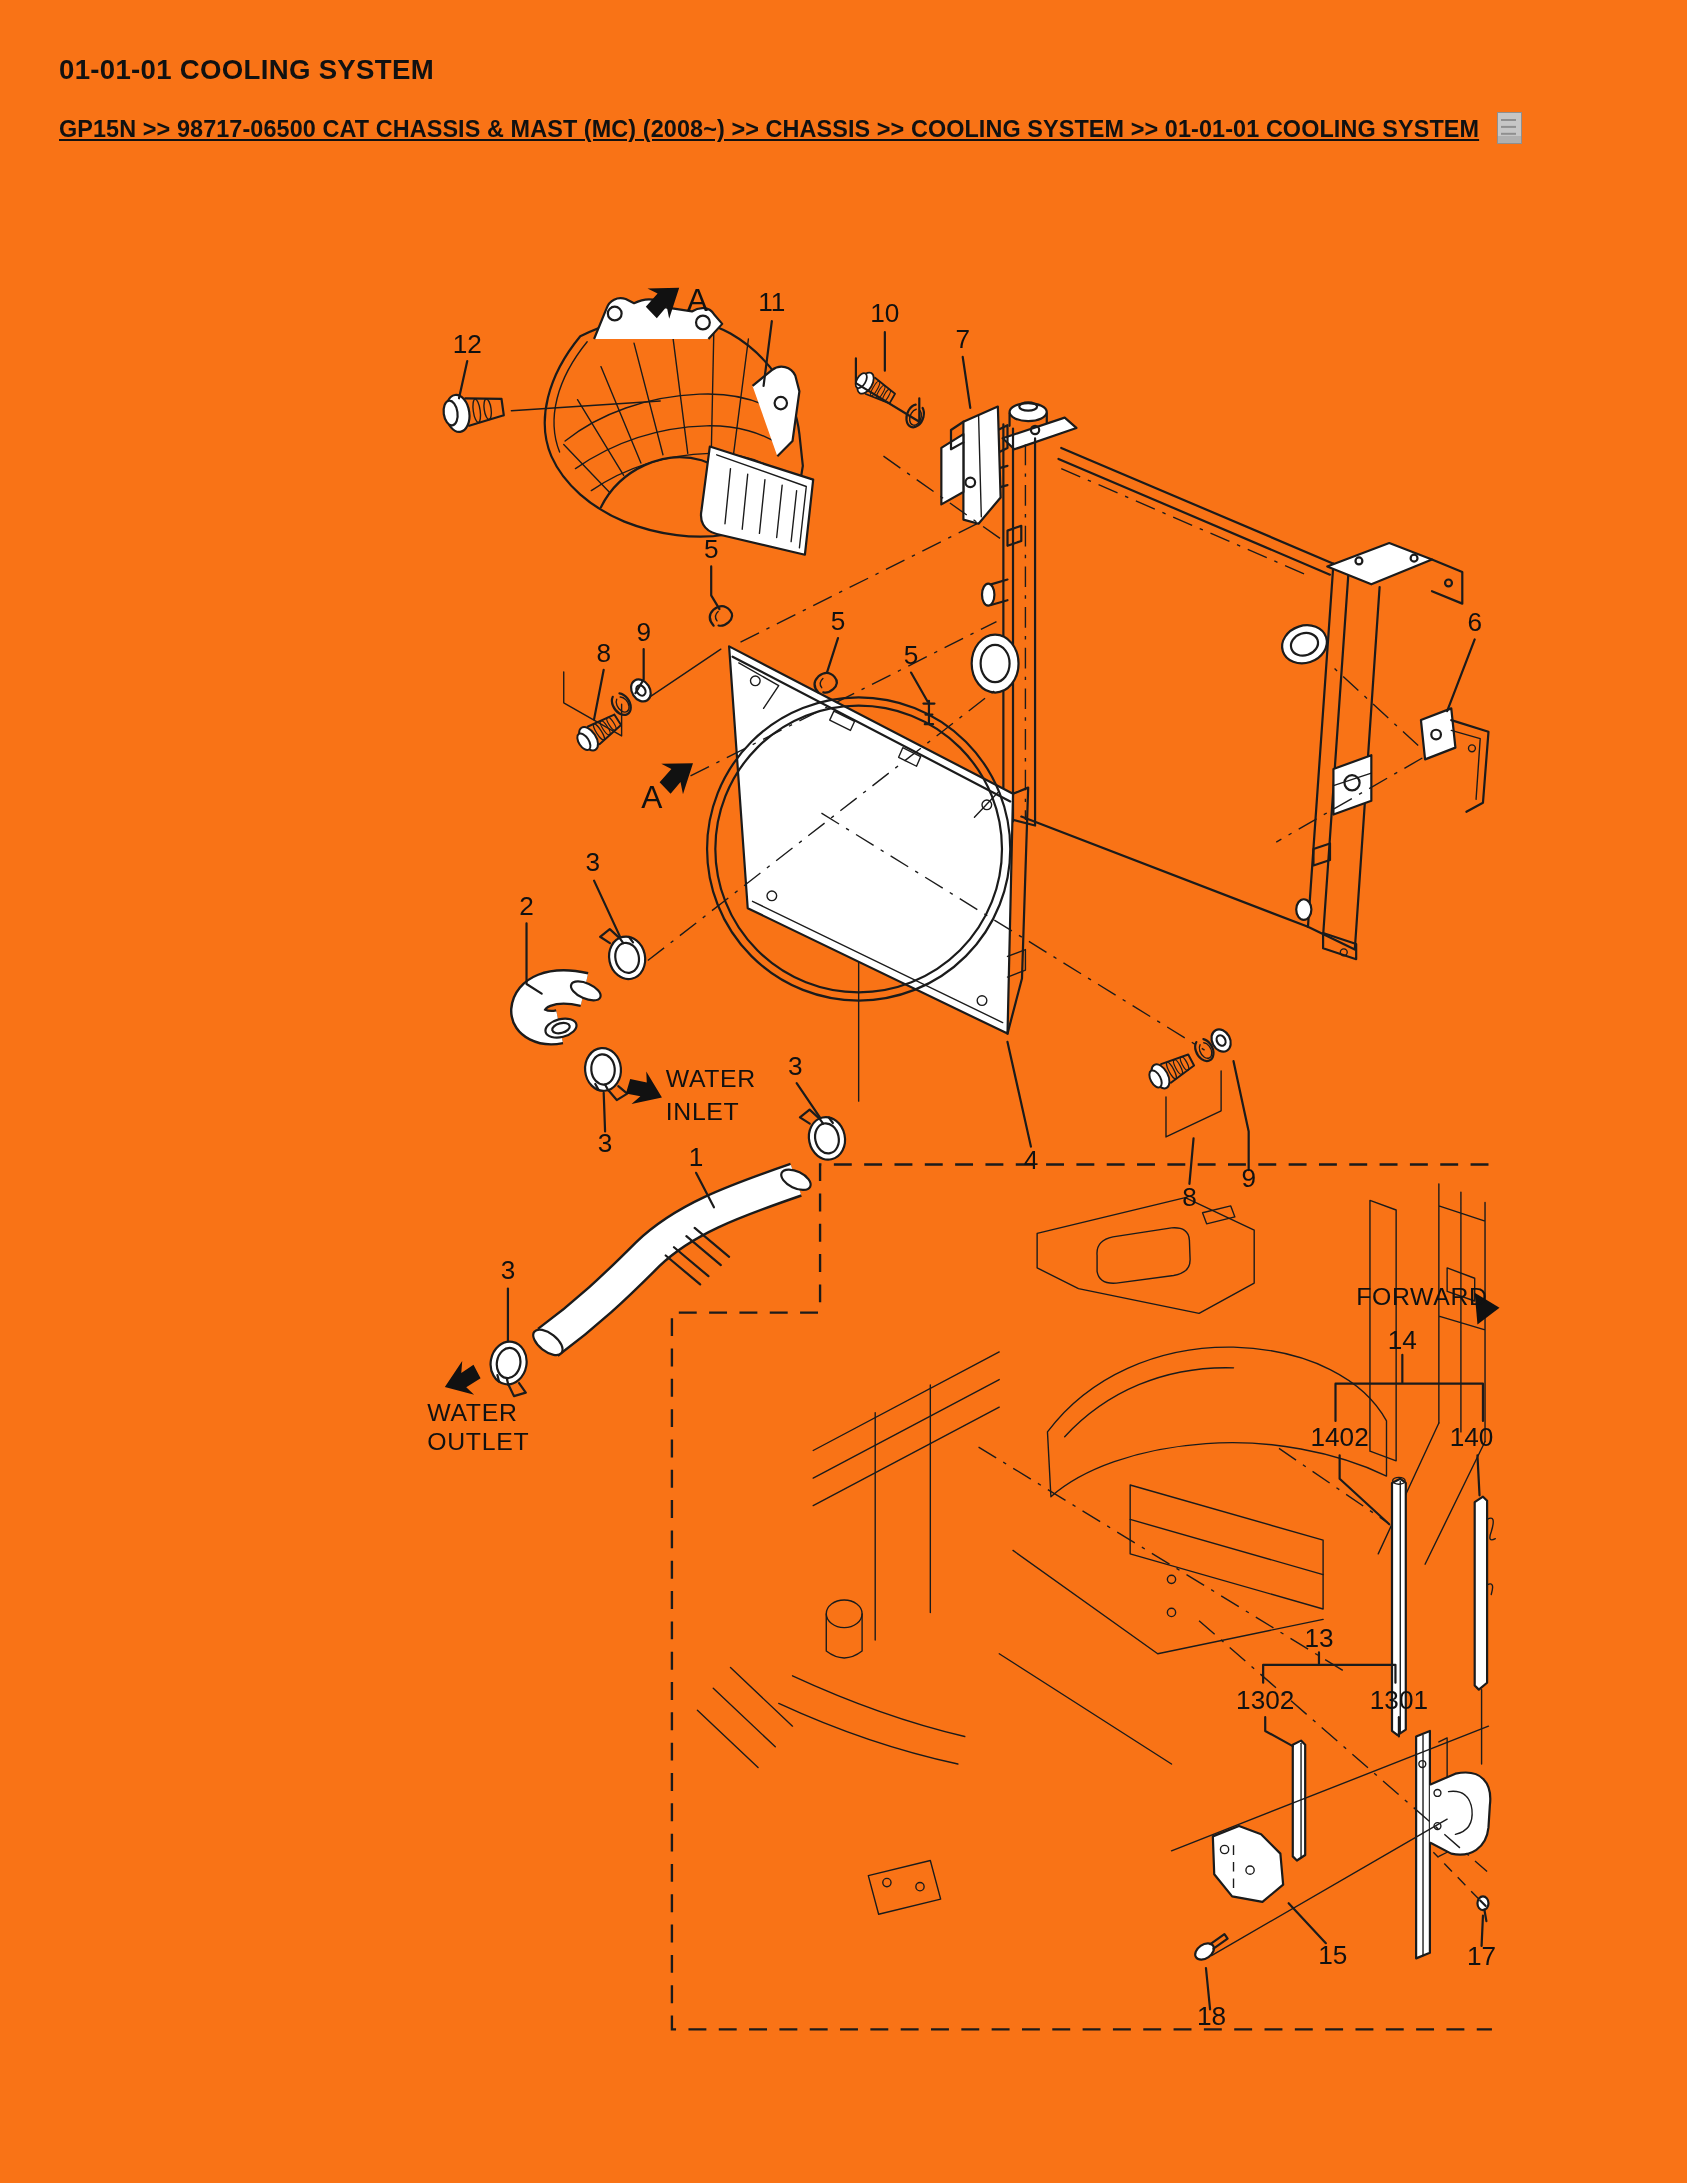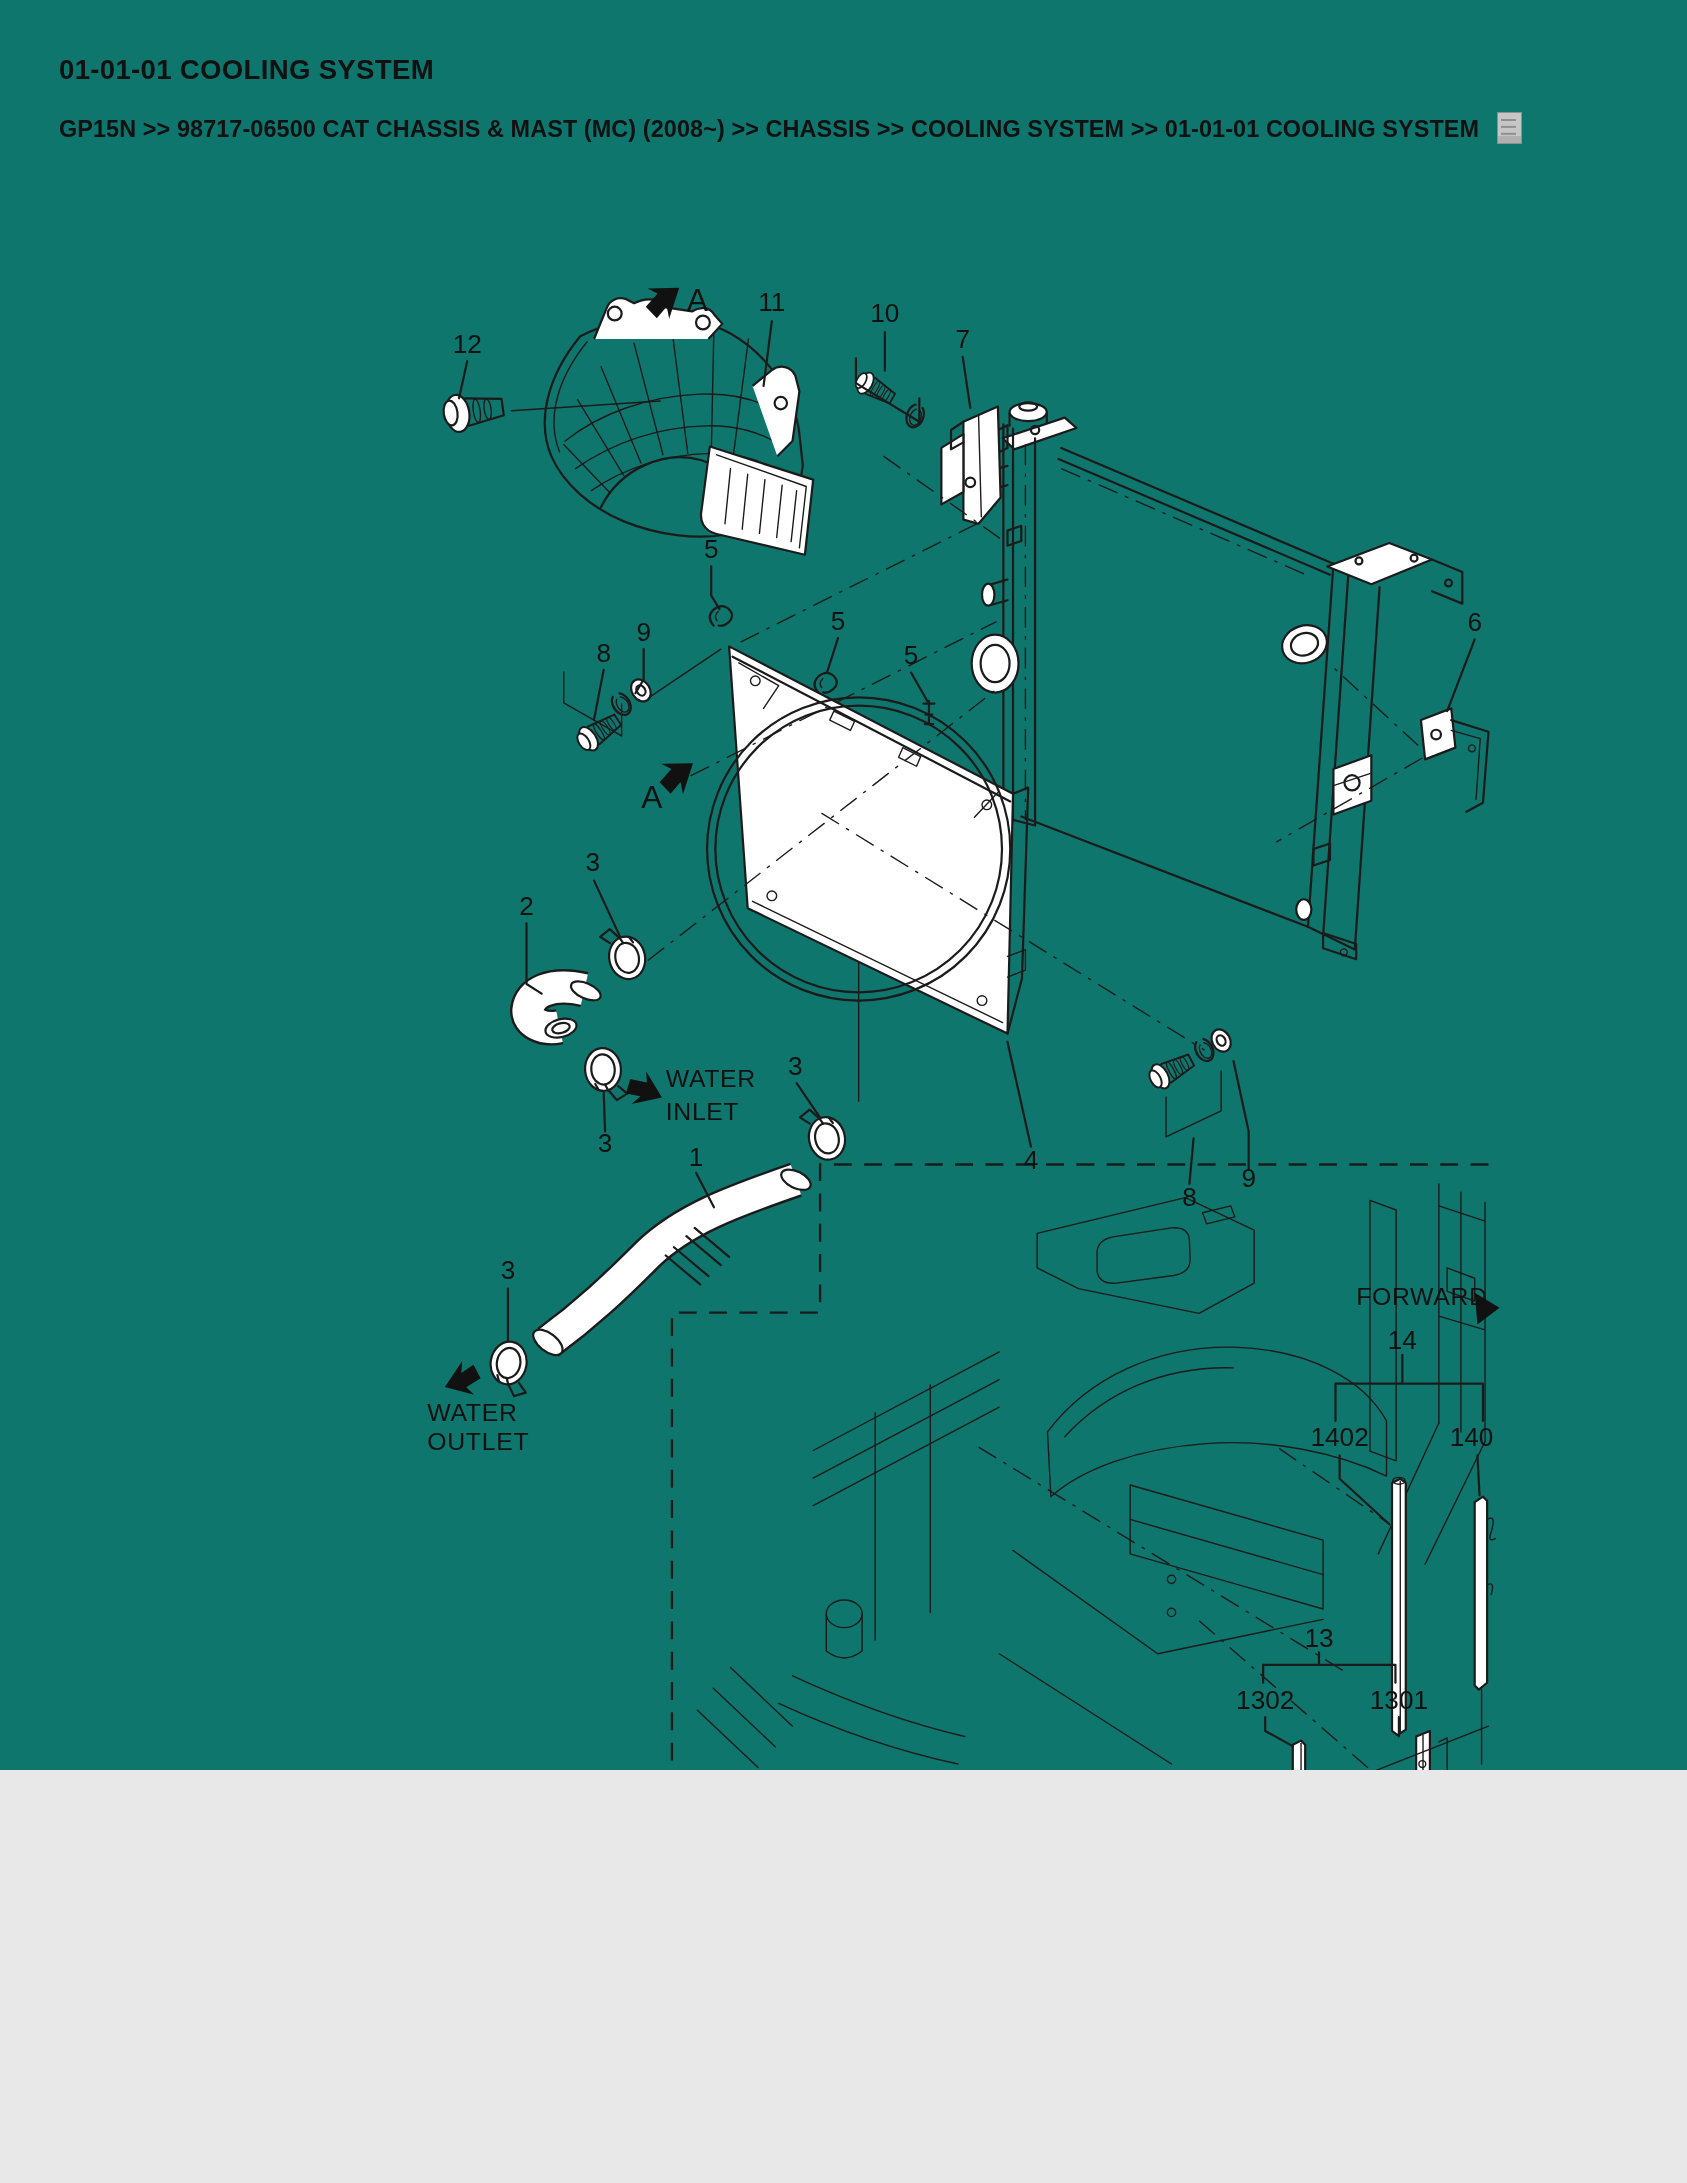--- a/index.html
+++ b/index.html
@@ -1,32 +1,33 @@
 <!DOCTYPE html>
 <html style="font-size:11px"><head>
 <meta charset="utf-8">
 <style>
   html,body{margin:0;padding:0;background:#e8e8e8;}
   .page{
     position:relative;
-    width:1687px;height:1770px;
-    background:#0f766e;
+    width:1687px;height:2183px;
+    background:#f97316;
     font-family:"Liberation Sans", sans-serif;
     color:#111;
     overflow:hidden;
   }
   .title{
     position:absolute;left:59px;top:54px;
     font-size:27.6px;font-weight:700;letter-spacing:0.3px;
     white-space:nowrap;
   }
   .breadcrumb{
     position:absolute;left:59px;top:116px;
     font-size:23.4px;font-weight:700;letter-spacing:0.1px;
     white-space:nowrap;
+    text-decoration:underline;
   }
   .doc-icon{
     position:absolute;left:1497px;top:112px;
     width:23.4px;height:30px;
     background:#c6c6c6;border:1.4px solid #8f8f8f;
     box-shadow:inset 0 -6.9px 0 #b0b0b0;
   }
   .doc-icon:before{
     content:"";position:absolute;left:3.4px;top:5.5px;width:15px;height:2.8px;
     background:#8f8f8f;box-shadow:0 6.9px 0 #8f8f8f,0 13.8px 0 #8f8f8f;

